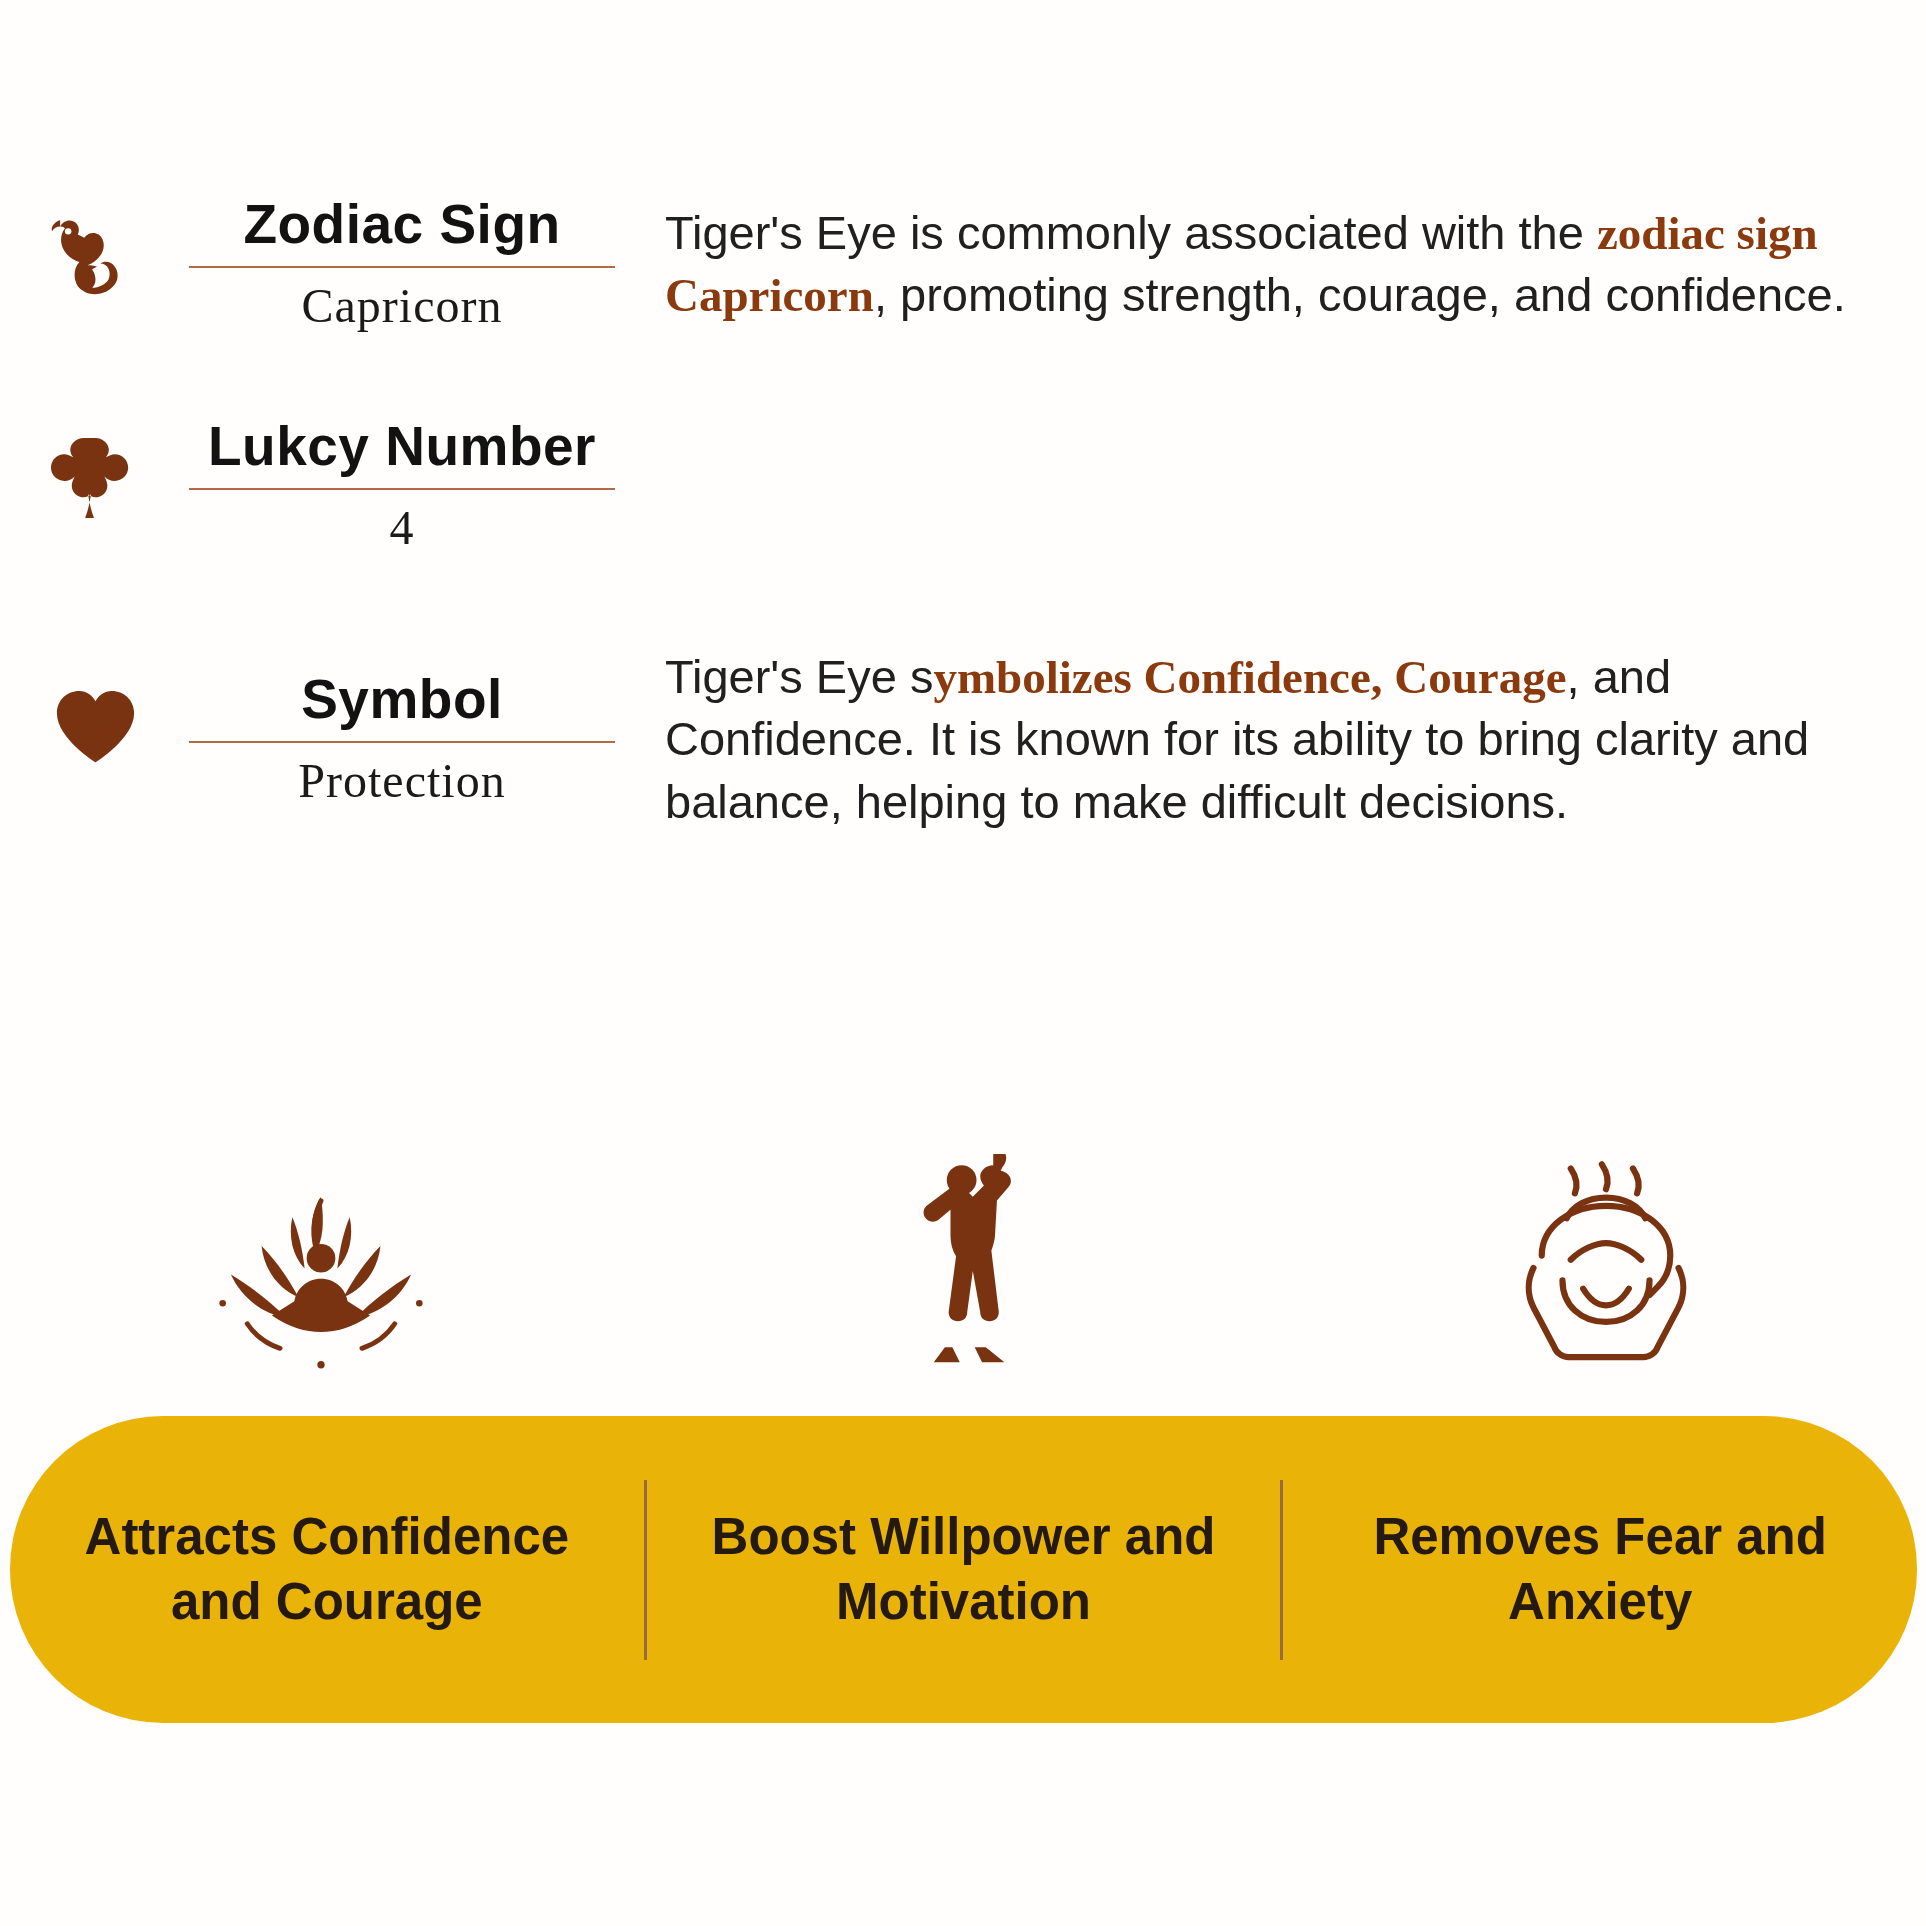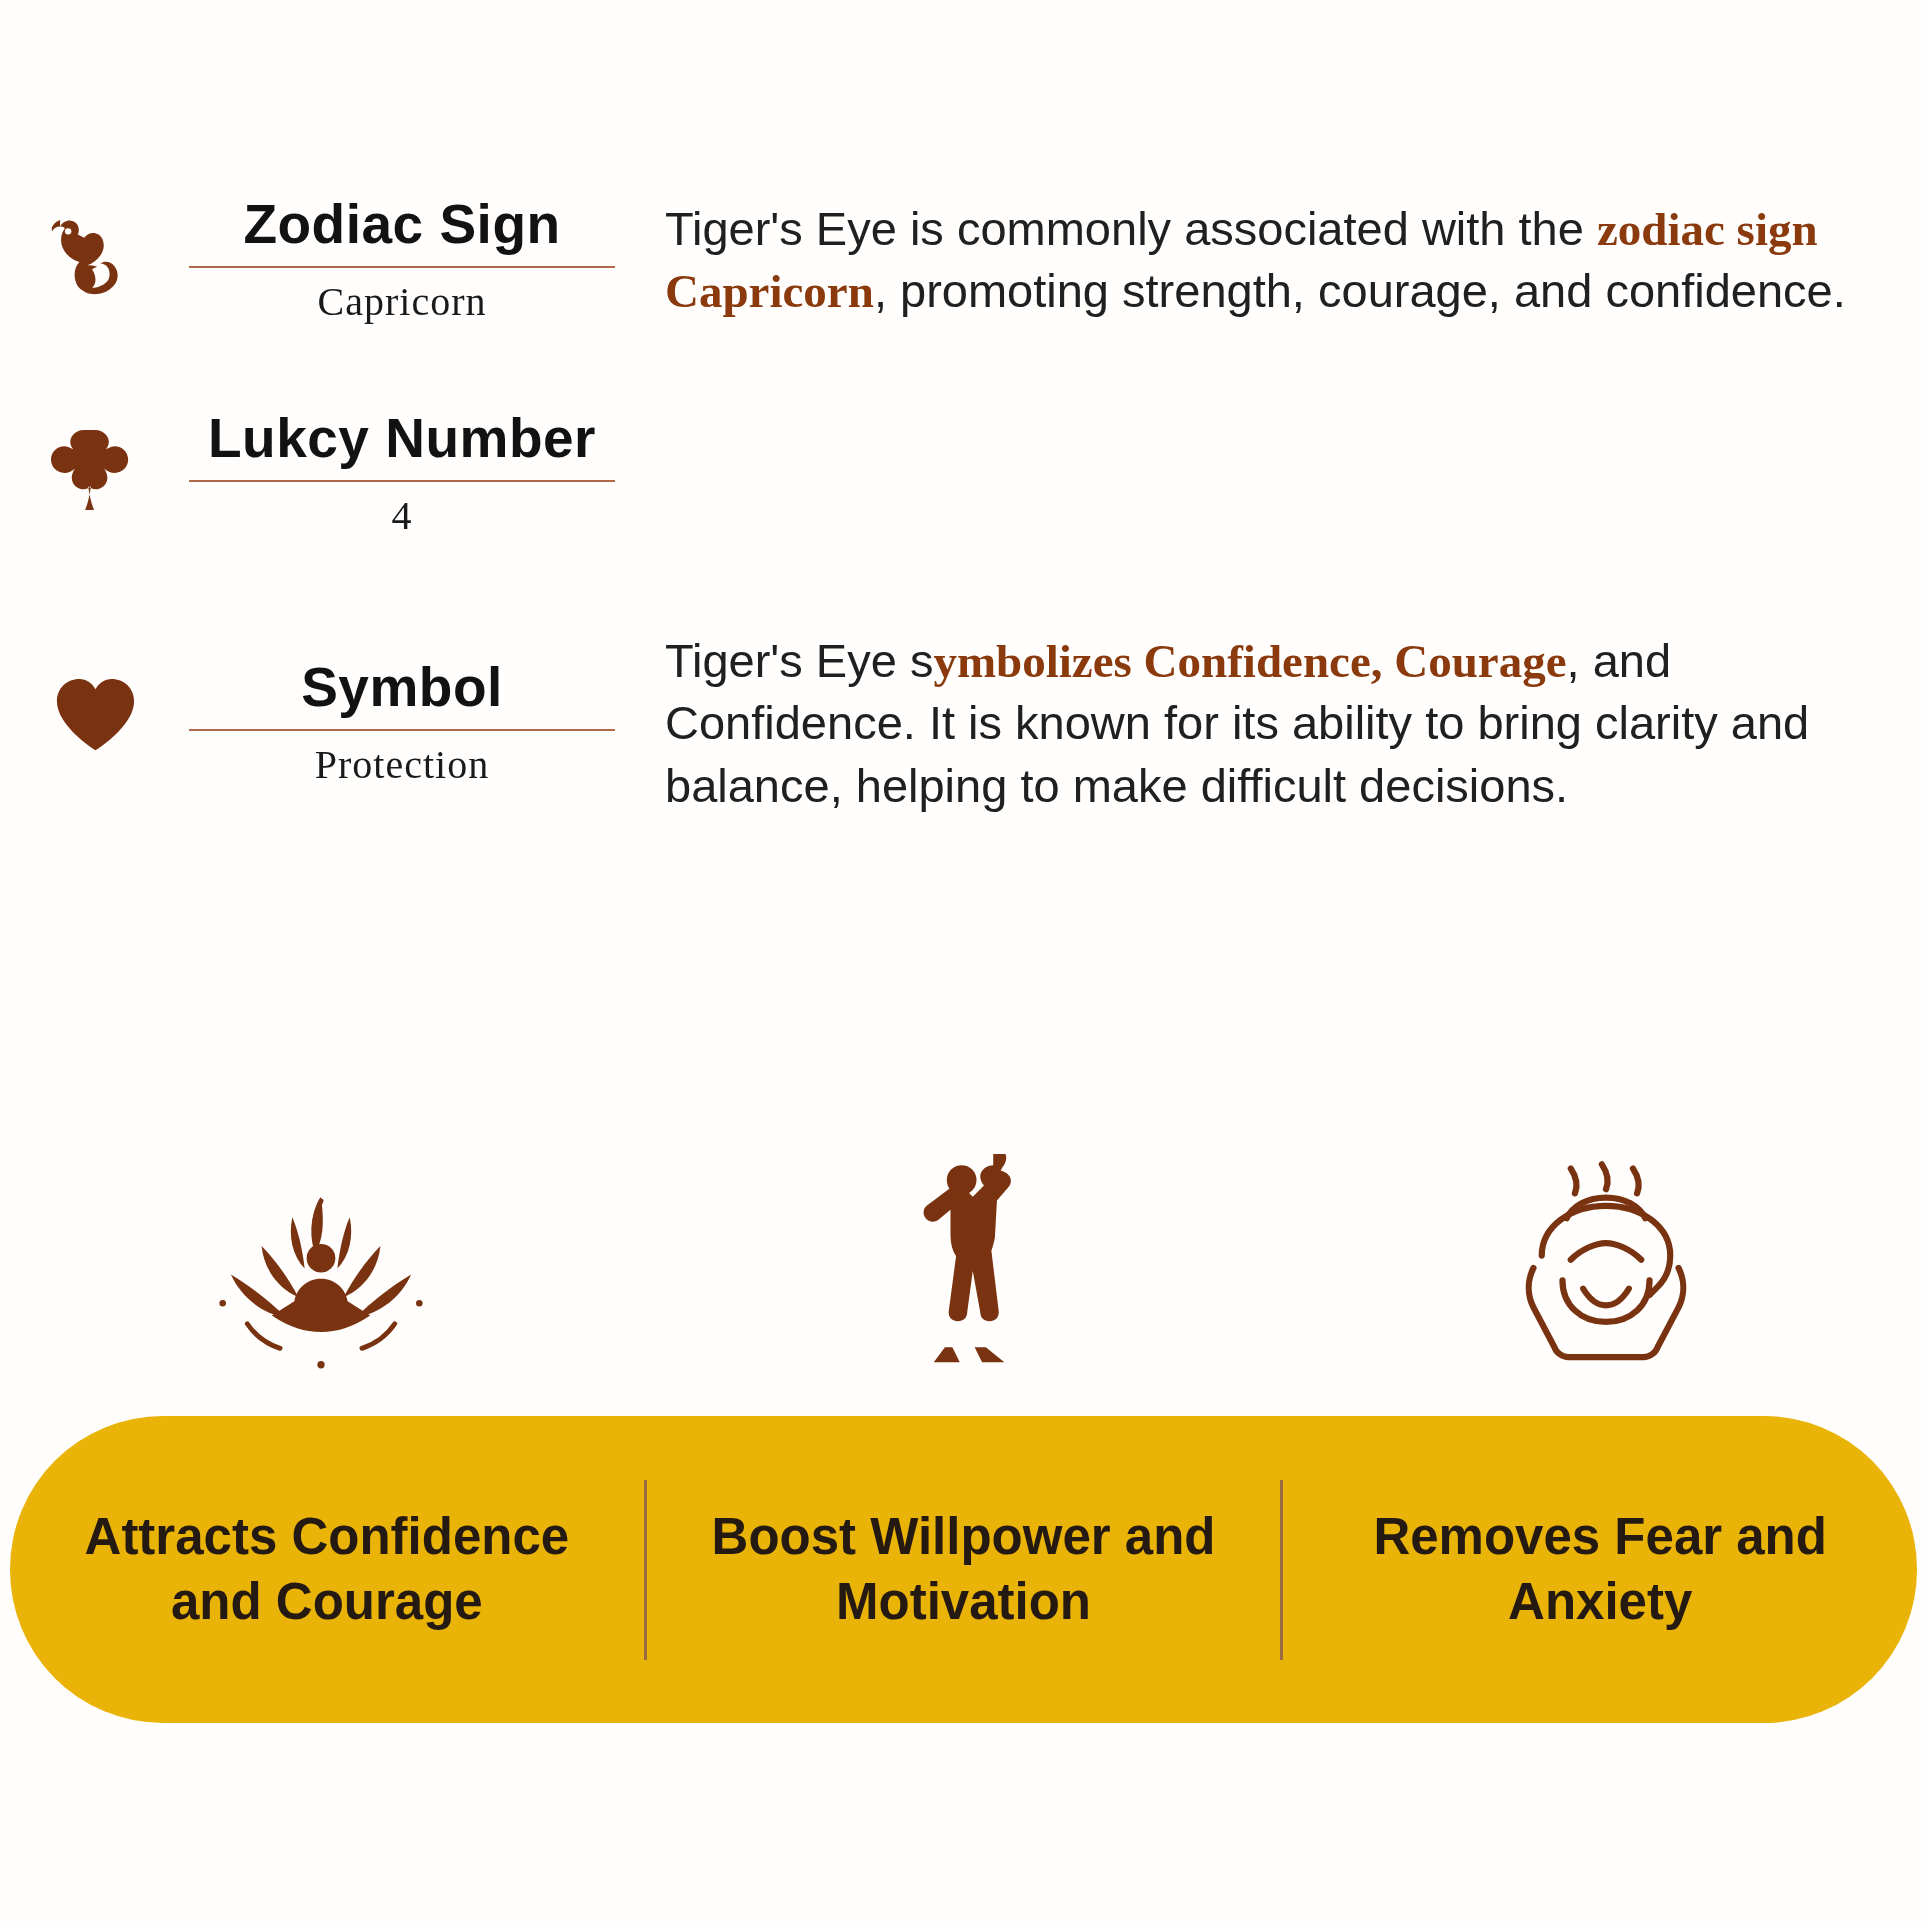--- a/index.html
+++ b/index.html
@@ -66,21 +66,21 @@
   }
   .row-rule {
     height: 2px;
     background: #b06a47;
     margin: 12px auto 10px auto;
     width: 100%;
     max-width: 426px;
   }
   .row-sub {
     font-family: "Liberation Serif", serif;
-    font-size: 40px;
+    font-size: 48px;
     color: #1a1a1a;
     letter-spacing: 1px;
   }
   .row-right {
     flex: 1 1 auto;
     padding-right: 61px;
     font-size: 47px;
     line-height: 1.33;
     color: #202020;
     font-family: "Liberation Sans", sans-serif;

